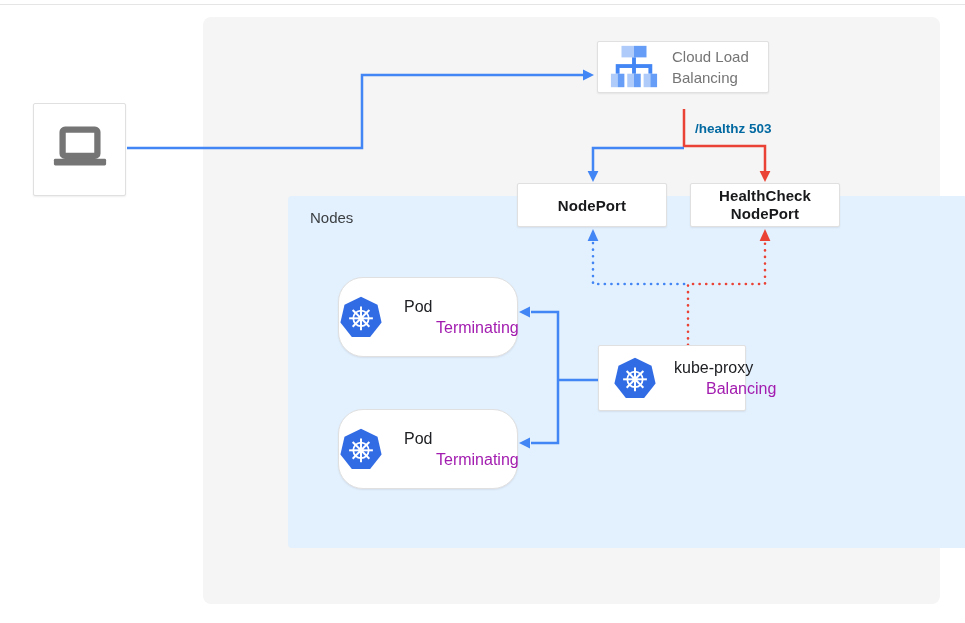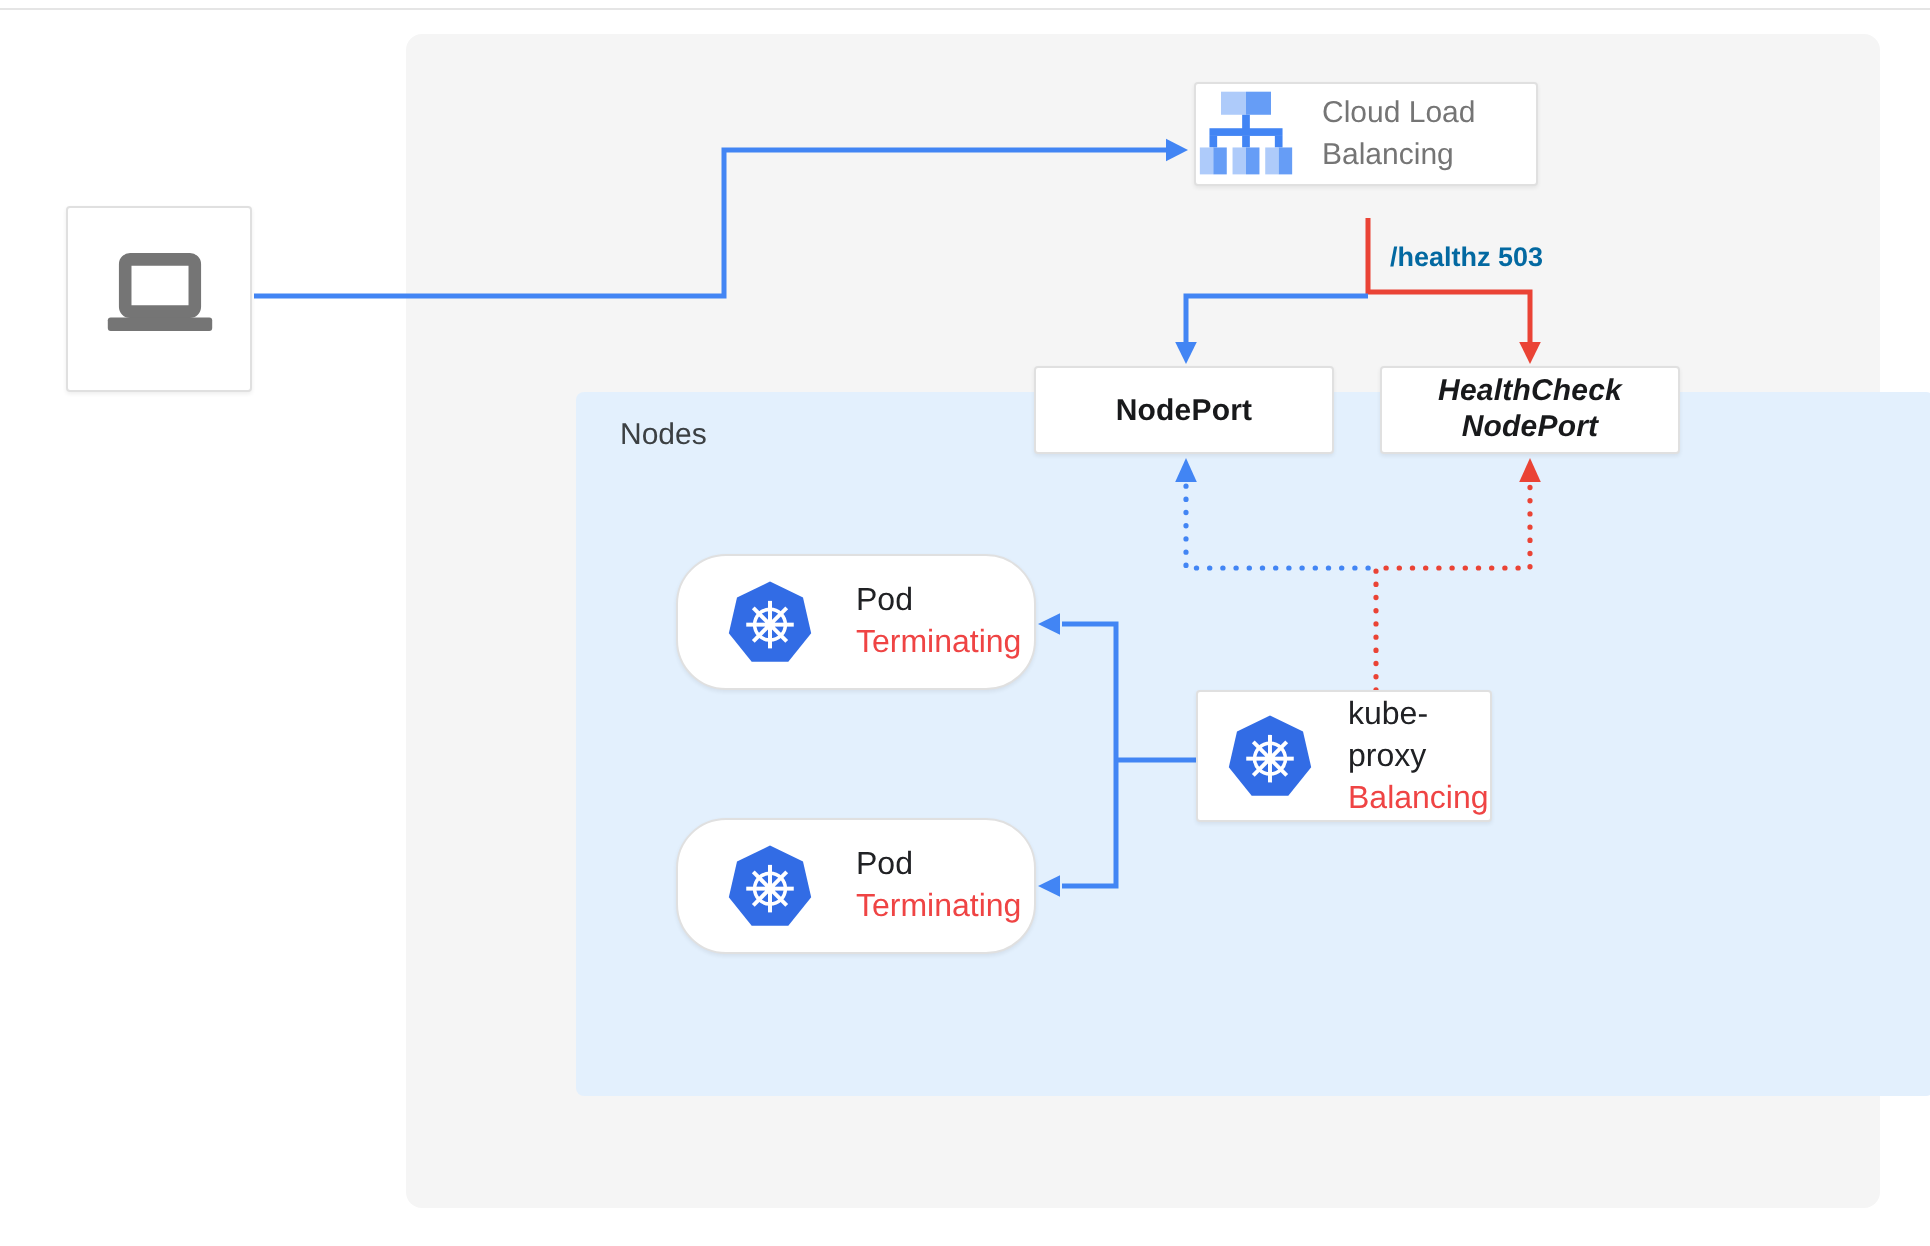--- a/index.html
+++ b/index.html
@@ -27,32 +27,32 @@
     position:absolute;left:0;top:0;width:965px;height:623px;
     z-index:2;pointer-events:none;
   }
   .node{
     position:absolute;background:#ffffff;border:1px solid #E0E0E0;
     box-sizing:border-box;z-index:3;
     box-shadow:0 1px 2px rgba(0,0,0,0.07);
     border-radius:2px;
   }
   .laptop-node{left:33px;top:103px;width:93px;height:93px;display:flex;align-items:center;justify-content:center;}
-  .clb-node{left:597px;top:41px;width:172px;height:52px;display:flex;align-items:center;gap:13px;}
+  .clb-node{left:597px;top:41px;width:172px;height:52px;display:flex;align-items:center;gap:13px;padding-left:11px;}
   .clb-label{font-size:15px;line-height:21px;color:#757575;width:95px;}
   .nodeport-node{left:517px;top:183px;width:150px;height:44px;display:flex;align-items:center;justify-content:center;}
-  .hc-node{left:690px;top:183px;width:150px;height:44px;display:flex;flex-direction:column;align-items:center;justify-content:center;line-height:18px;font-style:italic;}
+  .hc-node{left:690px;top:183px;width:150px;height:44px;display:flex;flex-direction:column;align-items:center;justify-content:center;line-height:18px;}
   .port-label{font-size:15px;font-weight:bold;color:#18191b;letter-spacing:0.1px;}
-  .pod-node{width:180px;height:68px;display:flex;align-items:center;gap:21px;padding-left:24px;border-radius:25px;}
+  .pod-node{width:180px;height:80px;display:flex;align-items:center;gap:21px;padding-left:0;border-radius:25px;}
   .pod1{left:338px;top:277px;}
   .pod2{left:338px;top:409px;}
   .kproxy-node{left:598px;top:345px;width:148px;height:66px;display:flex;align-items:center;gap:17px;padding-left:14px;}
   .stack{display:flex;flex-direction:column;}
   .title{font-size:16px;color:#202124;line-height:21px;}
-  .subtitle{font-size:16px;color:#ef4444;line-height:21px;}
+  .subtitle{font-size:16px;color:#a21caf;line-height:21px;margin-left:32px;}
   .healthz-label{
     position:absolute;left:695px;top:121px;z-index:3;
     font-size:13.5px;font-weight:bold;color:#0369a1;
   }
   .icon-wrap{display:flex;align-items:center;justify-content:center;flex:none;}
 </style>
 </head>
 <body>
 
 <div class="canvas">

